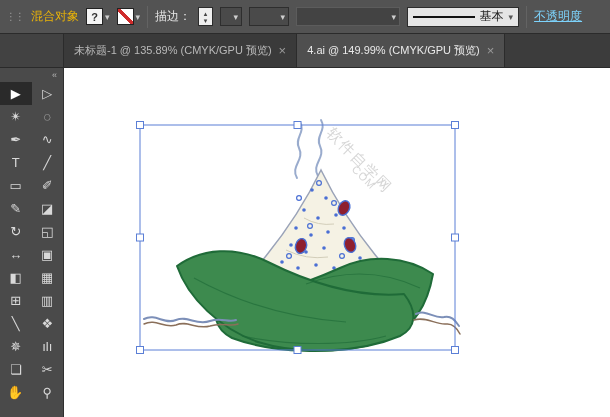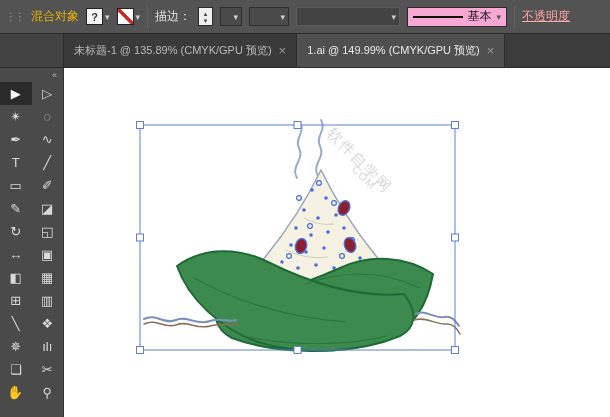--- a/index.html
+++ b/index.html
@@ -18,25 +18,25 @@
   .chev{ color:#cfcfcf; font-size:9px; }
   .divider{ width:1px; height:22px; background:#404040; border-right:1px solid #636363;}
   .stepper{ width:15px; height:19px; background:#efefef; border:1px solid #2c2c2c;
     display:flex; flex-direction:column; align-items:center; justify-content:center; line-height:7px;}
   .stepper span{ font-size:7px; color:#444; cursor:pointer;}
   .dd{ height:19px; background:#4a4a4a; border:1px solid #2e2e2e; display:flex; align-items:center;
     justify-content:flex-end; padding:0 3px; cursor:pointer;}
   .dd.small{ width:22px; }
   .dd.mid{ width:40px; }
   .dd.wide{ width:104px; background:#434343; border:1px solid #5c5c5c;}
-  .brush-box{ width:100px; height:20px; background:#f9a8d4; border:1px solid #2c2c2c; color:#222;
+  .brush-box{ width:112px; height:20px; background:#e5e5e5; border:1px solid #2c2c2c; color:#222;
     display:flex; align-items:center; gap:5px; padding:0 5px; cursor:pointer;}
   .brush-line{ flex:1; height:2px; background:#111;}
   .brush-box .chev{ color:#555;}
-  .opacity-link{ text-decoration:underline; color:#fca5a5; cursor:pointer;}
+  .opacity-link{ text-decoration:underline; color:#7dd3fc; cursor:pointer;}
 
   
   .tab-bar{ height:34px; background:#3c3c3c; display:flex; align-items:stretch;
     font-size:11px; color:#b9b9b9; overflow:hidden; border-bottom:1px solid #2a2a2a;}
   .tab-spacer{ width:64px; background:#424242; border-right:1px solid #2b2b2b;}
   .tab{ display:flex; align-items:center; gap:7px; padding:0 10px; background:#3a3a3a;
     border-right:1px solid #2b2b2b; cursor:pointer; white-space:nowrap;}
   .tab.active{ background:#4f4f4f; color:#e9e9e9;}
   .tab-close{ color:#9a9a9a; font-size:13px; line-height:1; cursor:pointer;}
 
@@ -97,21 +97,21 @@
   <span class="opacity-link">不透明度</span>
 </div>
 
 <div class="tab-bar">
   <div class="tab-spacer"></div>
   <div class="tab">
     <span>未标题-1 @ 135.89% (CMYK/GPU 预览)</span>
     <span class="tab-close">×</span>
   </div>
   <div class="tab active">
-    <span>1.ai @ 149.99% (CMYK/GPU 预览)</span>
+    <span>4.ai @ 149.99% (CMYK/GPU 预览)</span>
     <span class="tab-close">×</span>
   </div>
 </div>
 
 <div class="main">
 
   <div class="toolbar">
     <div class="toolbar-head">«</div>
     <div class="tools-grid">
         <div class="tool active">▶</div>

